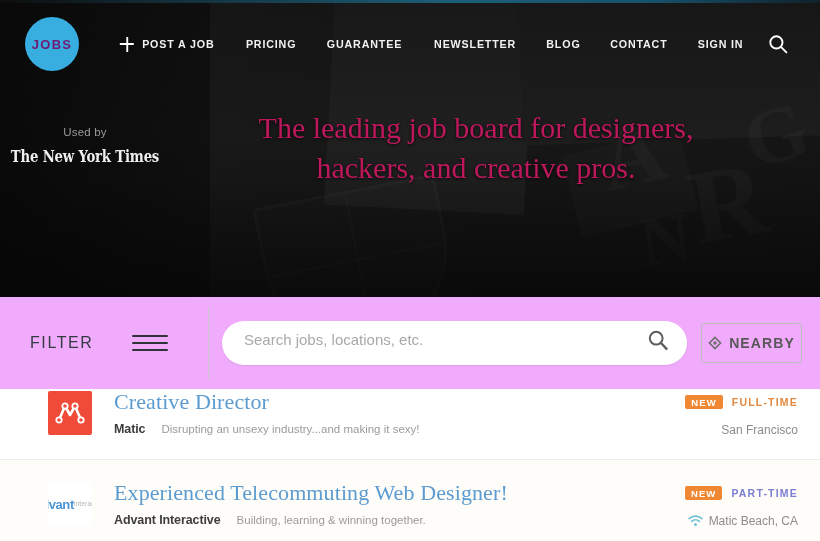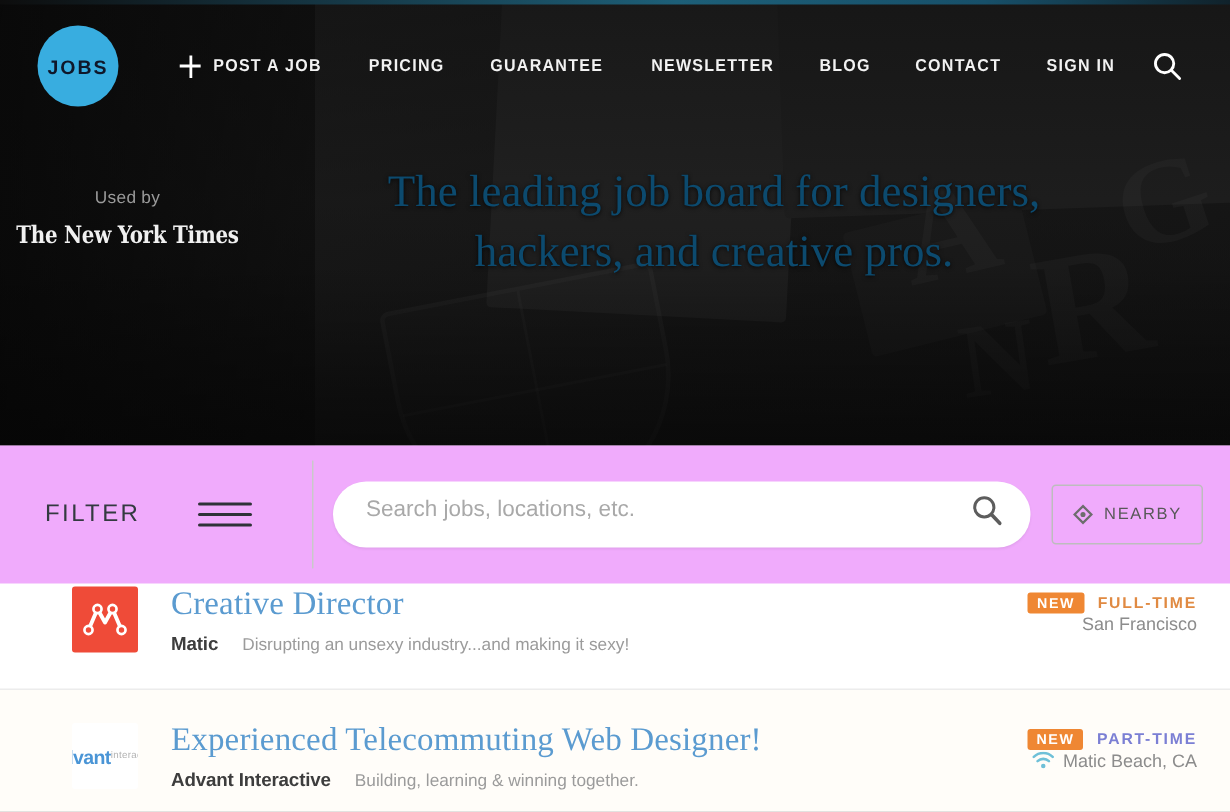--- a/index.html
+++ b/index.html
@@ -72,21 +72,21 @@
     display:flex; align-items:center; z-index:20;
   }
   .logo {
     width:54px; height:54px; border-radius:50%;
     background:#38ade0;
     margin-left:25px;
     display:flex; align-items:center; justify-content:center;
     flex:none;
   }
   .logo-text {
-    color:#0f172a; font-size:13px; font-weight:700;
+    color:#701a75; font-size:13px; font-weight:700;
     letter-spacing:1.3px;
   }
   .nav-links {
     display:flex; align-items:center; margin-left:auto; margin-right:18px;
     gap:0;
   }
   .nav-item {
     color:#f2f2f2; font-size:11.5px; font-weight:700;
     letter-spacing:.9px; padding:0 13px;
     text-transform:uppercase; white-space:nowrap;
@@ -117,21 +117,21 @@
     margin-bottom:9px;
   }
   .nyt {
     color:#f0f0f0; font-size:16px; letter-spacing:-.2px;
     font-family:"DejaVu Serif", serif; font-weight:700;
     font-stretch:condensed; display:block;
     transform:scaleX(.92);
   }
   .headline {
     flex:1; text-align:center; padding-right:70px;
-    color:#0c4a6e;
+    color:#be185d;
     font-family:"Liberation Serif", serif;
     font-size:30px; line-height:1.33; font-weight:400;
     text-shadow:0 1px 3px rgba(0,0,0,.8);
   }
 
   
   .bar {
     position:absolute; top:297px; left:0; width:820px; height:92px;
     background:#f0abfc; display:flex; align-items:center; z-index:18;
   }
@@ -162,21 +162,21 @@
   }
   .search-input::placeholder { color:#a9a9a9; }
   .nearby-btn {
     flex:none; margin-right:18px;
     width:101px; height:40px;
     border:1px solid #bdbdbd; border-radius:3px;
     display:flex; align-items:center; justify-content:center; gap:7px;
     background:transparent;
   }
   .nearby-label {
-    color:#585858; font-size:11px; font-weight:400; letter-spacing:1.1px;text-align:center;
+    color:#585858; font-size:14px; font-weight:700; letter-spacing:1.1px;text-align:center;
   }
 
   
   .jobs { position:absolute; top:369px; left:0; width:820px; }
   .job {
     position:relative; display:flex; align-items:flex-start;
     padding:20px 22px 18px 48px; height:91px;
     border-bottom:1px solid #ececec;
   }
   .job.featured { background:#fffdf9; }
@@ -219,21 +219,21 @@
     background:#ef8733; color:#ffffff;
     font-size:9.5px; font-weight:700; letter-spacing:1.1px;
     padding:2.5px 6px 2px; border-radius:2px; line-height:1;
   }
   .job-type {
     font-size:10.5px; font-weight:700; letter-spacing:1.2px;
   }
   .type-fulltime { color:#e08a42; }
   .type-parttime { color:#7b7fd4; }
   .side-row2 {
-    margin-top:0; display:flex; align-items:center; justify-content:flex-end; gap:6px;
+    margin-top:14px; display:flex; align-items:center; justify-content:flex-end; gap:6px;
   }
   .job-location { color:#8c8c8c; font-size:12px; }
   .wifi-icon { display:block; }
 </style>
 </head>
 <body>
 
 <div class="page">
 
   <div class="hero">

